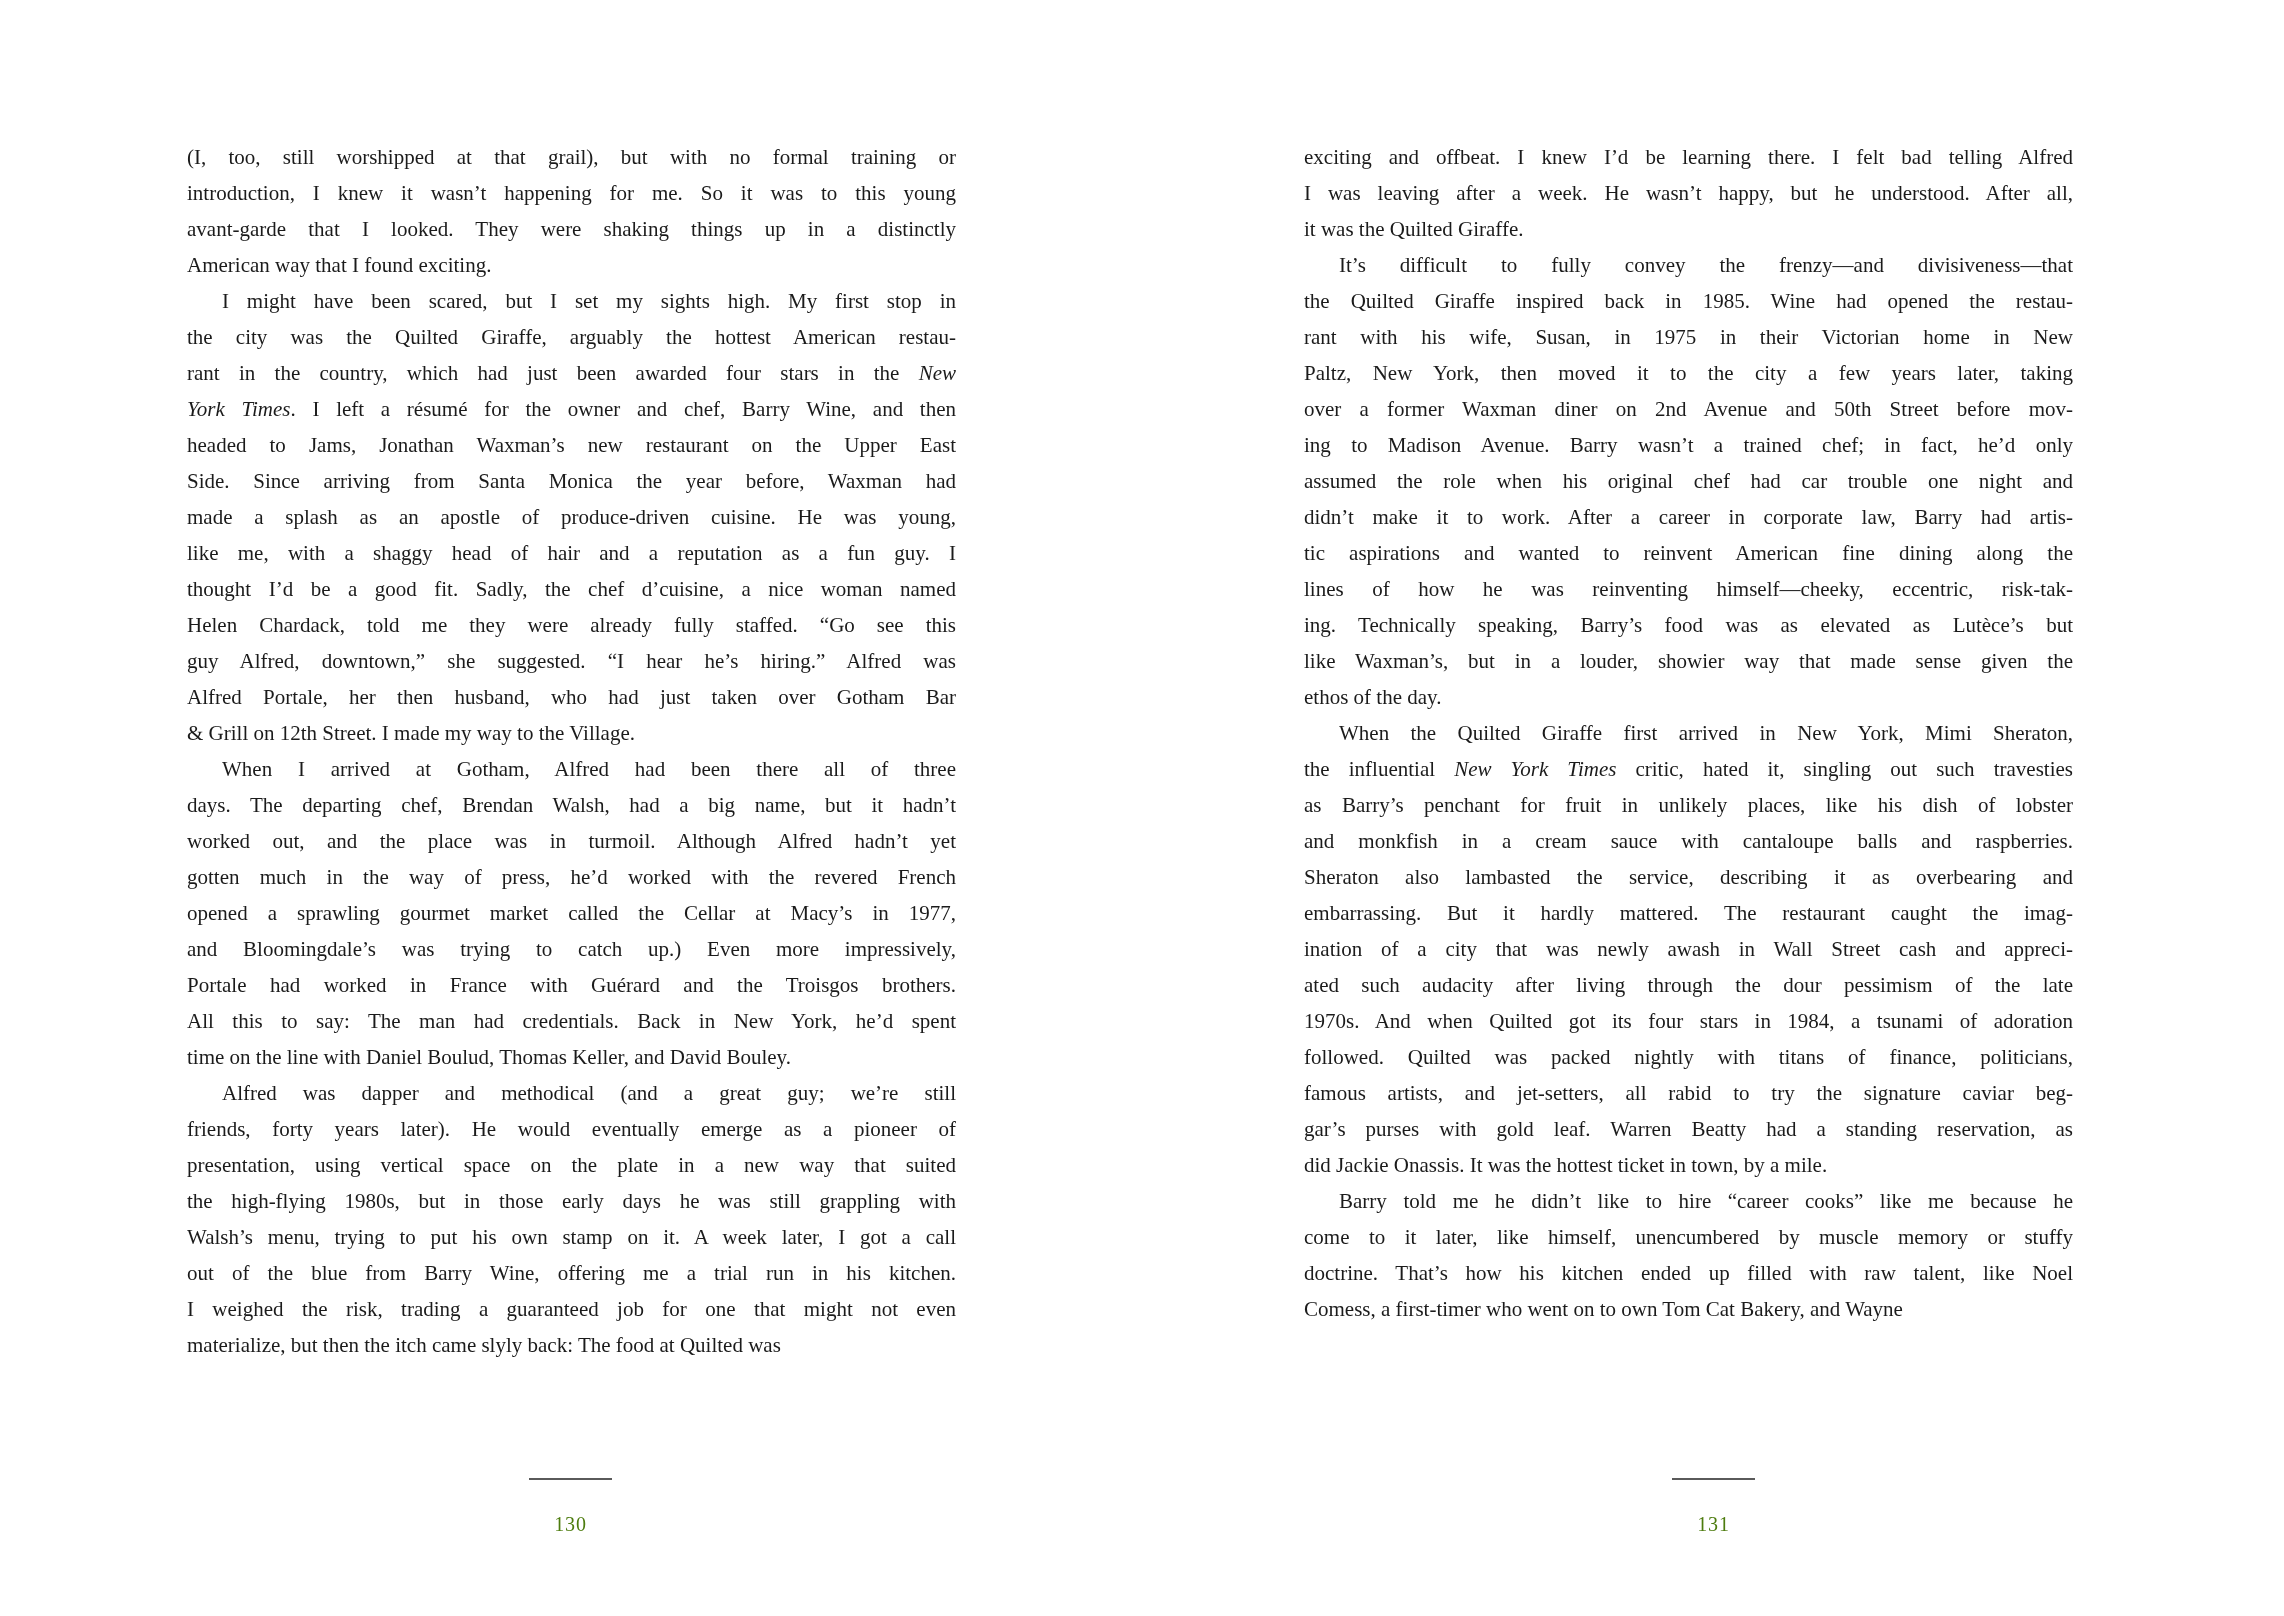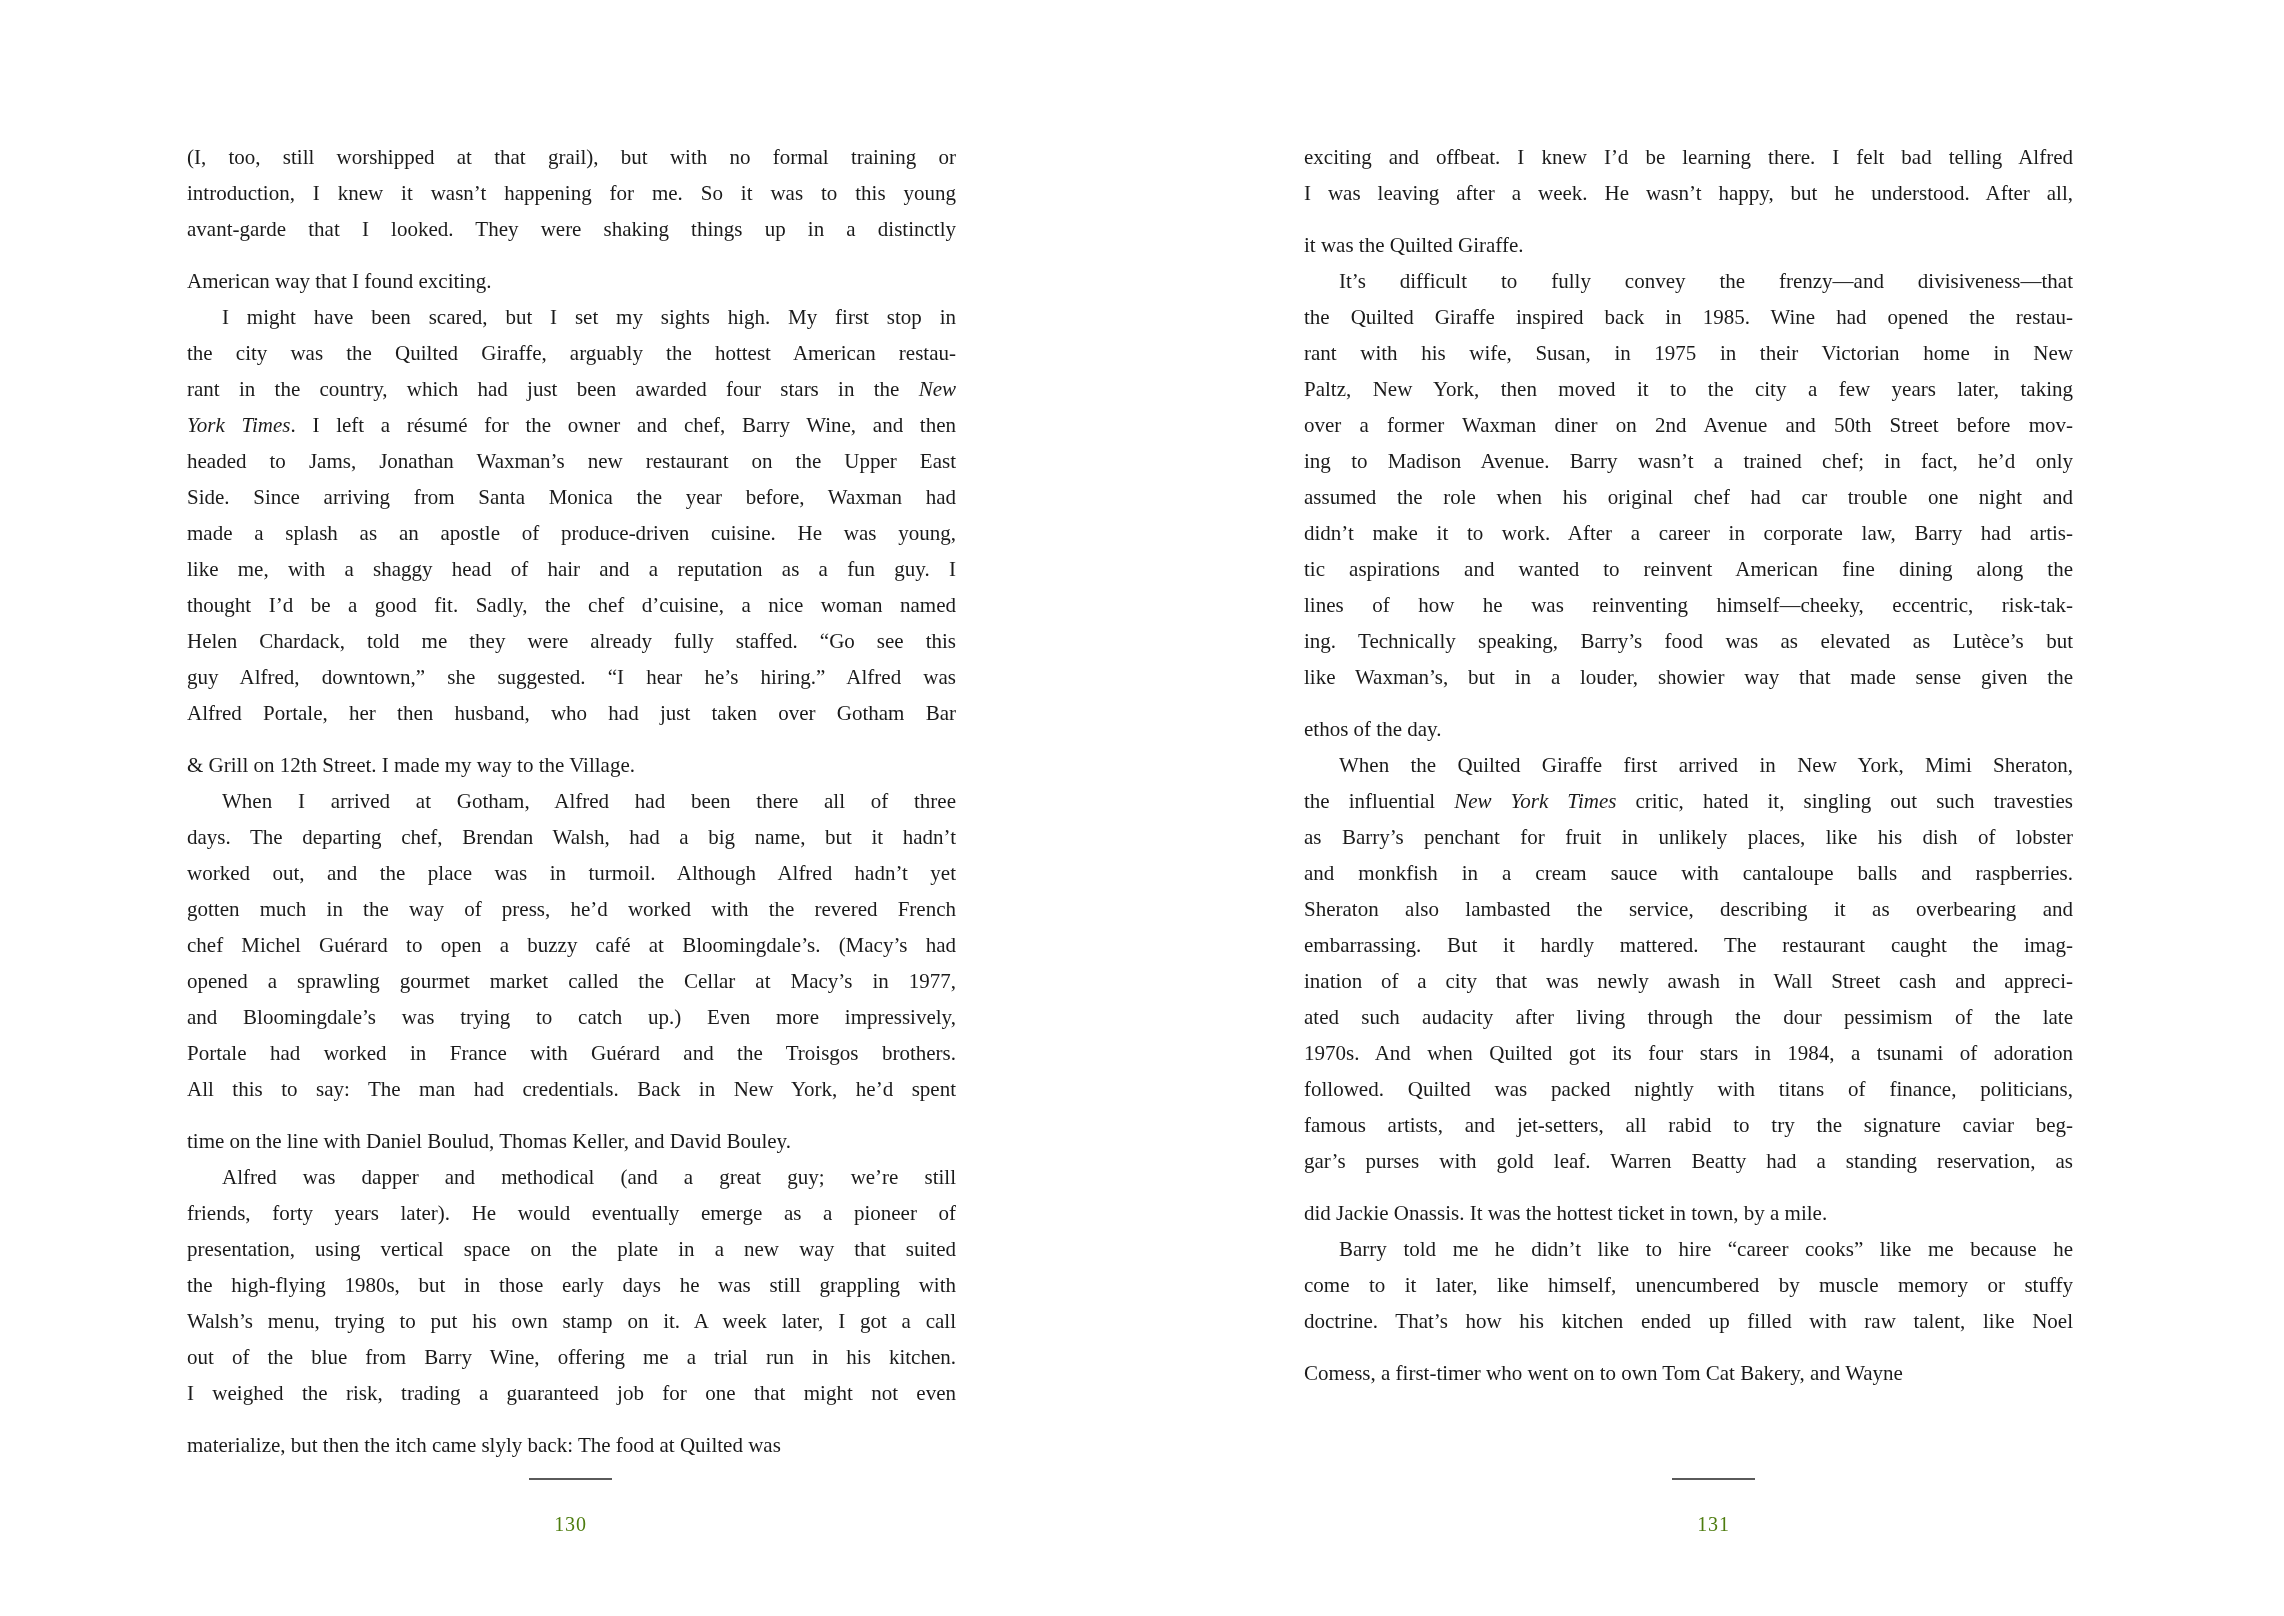--- a/index.html
+++ b/index.html
@@ -32,21 +32,20 @@
   .line {
     height: 36px;
     line-height: 36px;
     overflow: hidden;
     text-align: justify;
     text-align-last: justify;
     white-space: normal;
   }
   .line.last {
     text-align-last: left;
-    margin-top: 16px;
   }
   .para.indent .line:first-child {
     text-indent: 35px;
   }
 
   .footer {
     position: absolute;
     top: 1478px;
     width: 351px;
     text-align: center;
@@ -93,21 +92,20 @@
         <div class="line">Helen Chardack, told me they were already fully staffed. “Go see this</div>
         <div class="line">guy Alfred, downtown,” she suggested. “I hear he’s hiring.” Alfred was</div>
         <div class="line">Alfred Portale, her then husband, who had just taken over Gotham Bar</div>
         <div class="line last">&amp; Grill on 12th Street. I made my way to the Village.</div>
       </div>
       <div class="para indent">
         <div class="line">When I arrived at Gotham, Alfred had been there all of three</div>
         <div class="line">days. The departing chef, Brendan Walsh, had a big name, but it hadn’t</div>
         <div class="line">worked out, and the place was in turmoil. Although Alfred hadn’t yet</div>
         <div class="line">gotten much in the way of press, he’d worked with the revered French</div>
-        <div class="line">chef Michel Guérard to open a buzzy café at Bloomingdale’s. (Macy’s had</div>
         <div class="line">opened a sprawling gourmet market called the Cellar at Macy’s in 1977,</div>
         <div class="line">and Bloomingdale’s was trying to catch up.) Even more impressively,</div>
         <div class="line">Portale had worked in France with Guérard and the Troisgos brothers.</div>
         <div class="line">All this to say: The man had credentials. Back in New York, he’d spent</div>
         <div class="line last">time on the line with Daniel Boulud, Thomas Keller, and David Bouley.</div>
       </div>
       <div class="para indent">
         <div class="line">Alfred was dapper and methodical (and a great guy; we’re still</div>
         <div class="line">friends, forty years later). He would eventually emerge as a pioneer of</div>
         <div class="line">presentation, using vertical space on the plate in a new way that suited</div>

